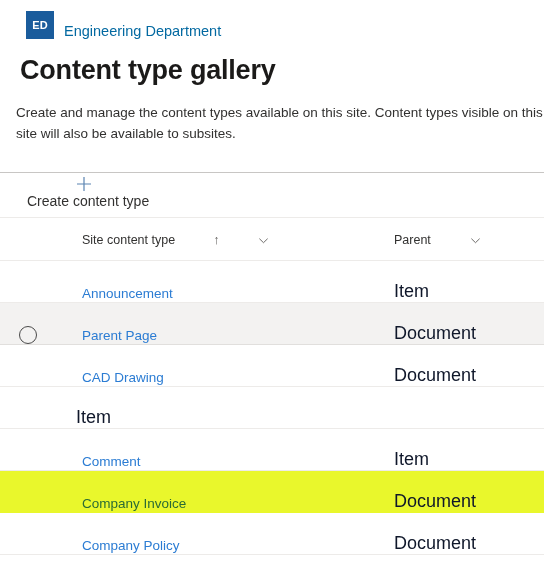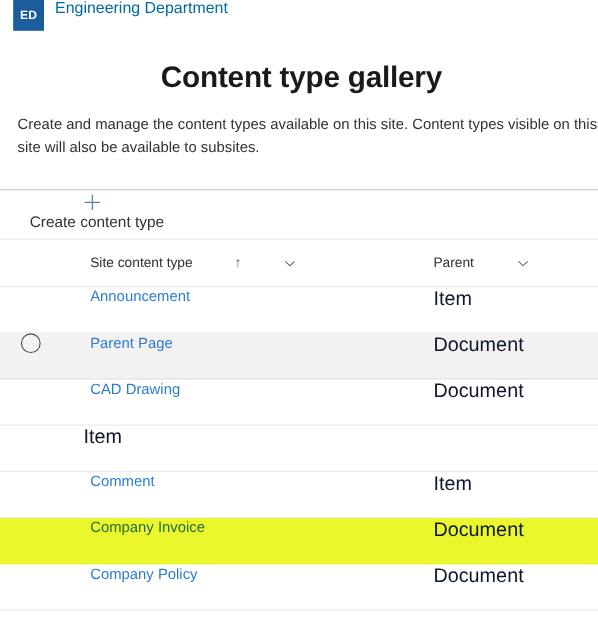--- a/index.html
+++ b/index.html
@@ -13,22 +13,22 @@
     font-family: "Liberation Sans", sans-serif;
     color: #323130;
     overflow: hidden;
     -webkit-font-smoothing: antialiased;
   }
 
   
   .site-header {
     height: 39px;
     display: flex;
-    align-items: flex-start;
-    padding-left: 12px;
+    align-items: flex-end;
+    padding-left: 26px;
     background: #ffffff;
     box-sizing: border-box;
   }
   .site-logo {
     width: 28px;
     height: 28px;
     background: #1a5c9c;
     color: #ffffff;
     font-size: 11px;
     font-weight: 600;
@@ -49,21 +49,20 @@
   .page-area {
     padding: 0 16px;
   }
   .page-title {
     font-size: 27px;
     font-weight: bold;
     line-height: 1.15;
     color: #1b1a19;
     margin: 16px 0 0 4px;
     letter-spacing: -0.2px;
-    text-align: center;
   }
   .page-desc {
     font-size: 13.5px;
     line-height: 21px;
     color: #323130;
     margin-top: 16px;
     width: 548px;
     white-space: pre-wrap;
   }
 
@@ -155,21 +154,21 @@
     margin-left: 7px;
     width: 11px;
     height: 11px;
     display: block;
     color: #605e5c;
     flex: none;
   }
 
   .row {
     display: flex;
-    align-items: flex-start;
+    align-items: flex-end;
     height: 42px;
     border-bottom: 1px solid #edebe9;
     box-sizing: border-box;
   }
   .row.hovered {
     background: #f3f2f1;
     border-bottom-color: #e1dfdd;
   }
   .row.highlight {
     background: #e9f72c;

